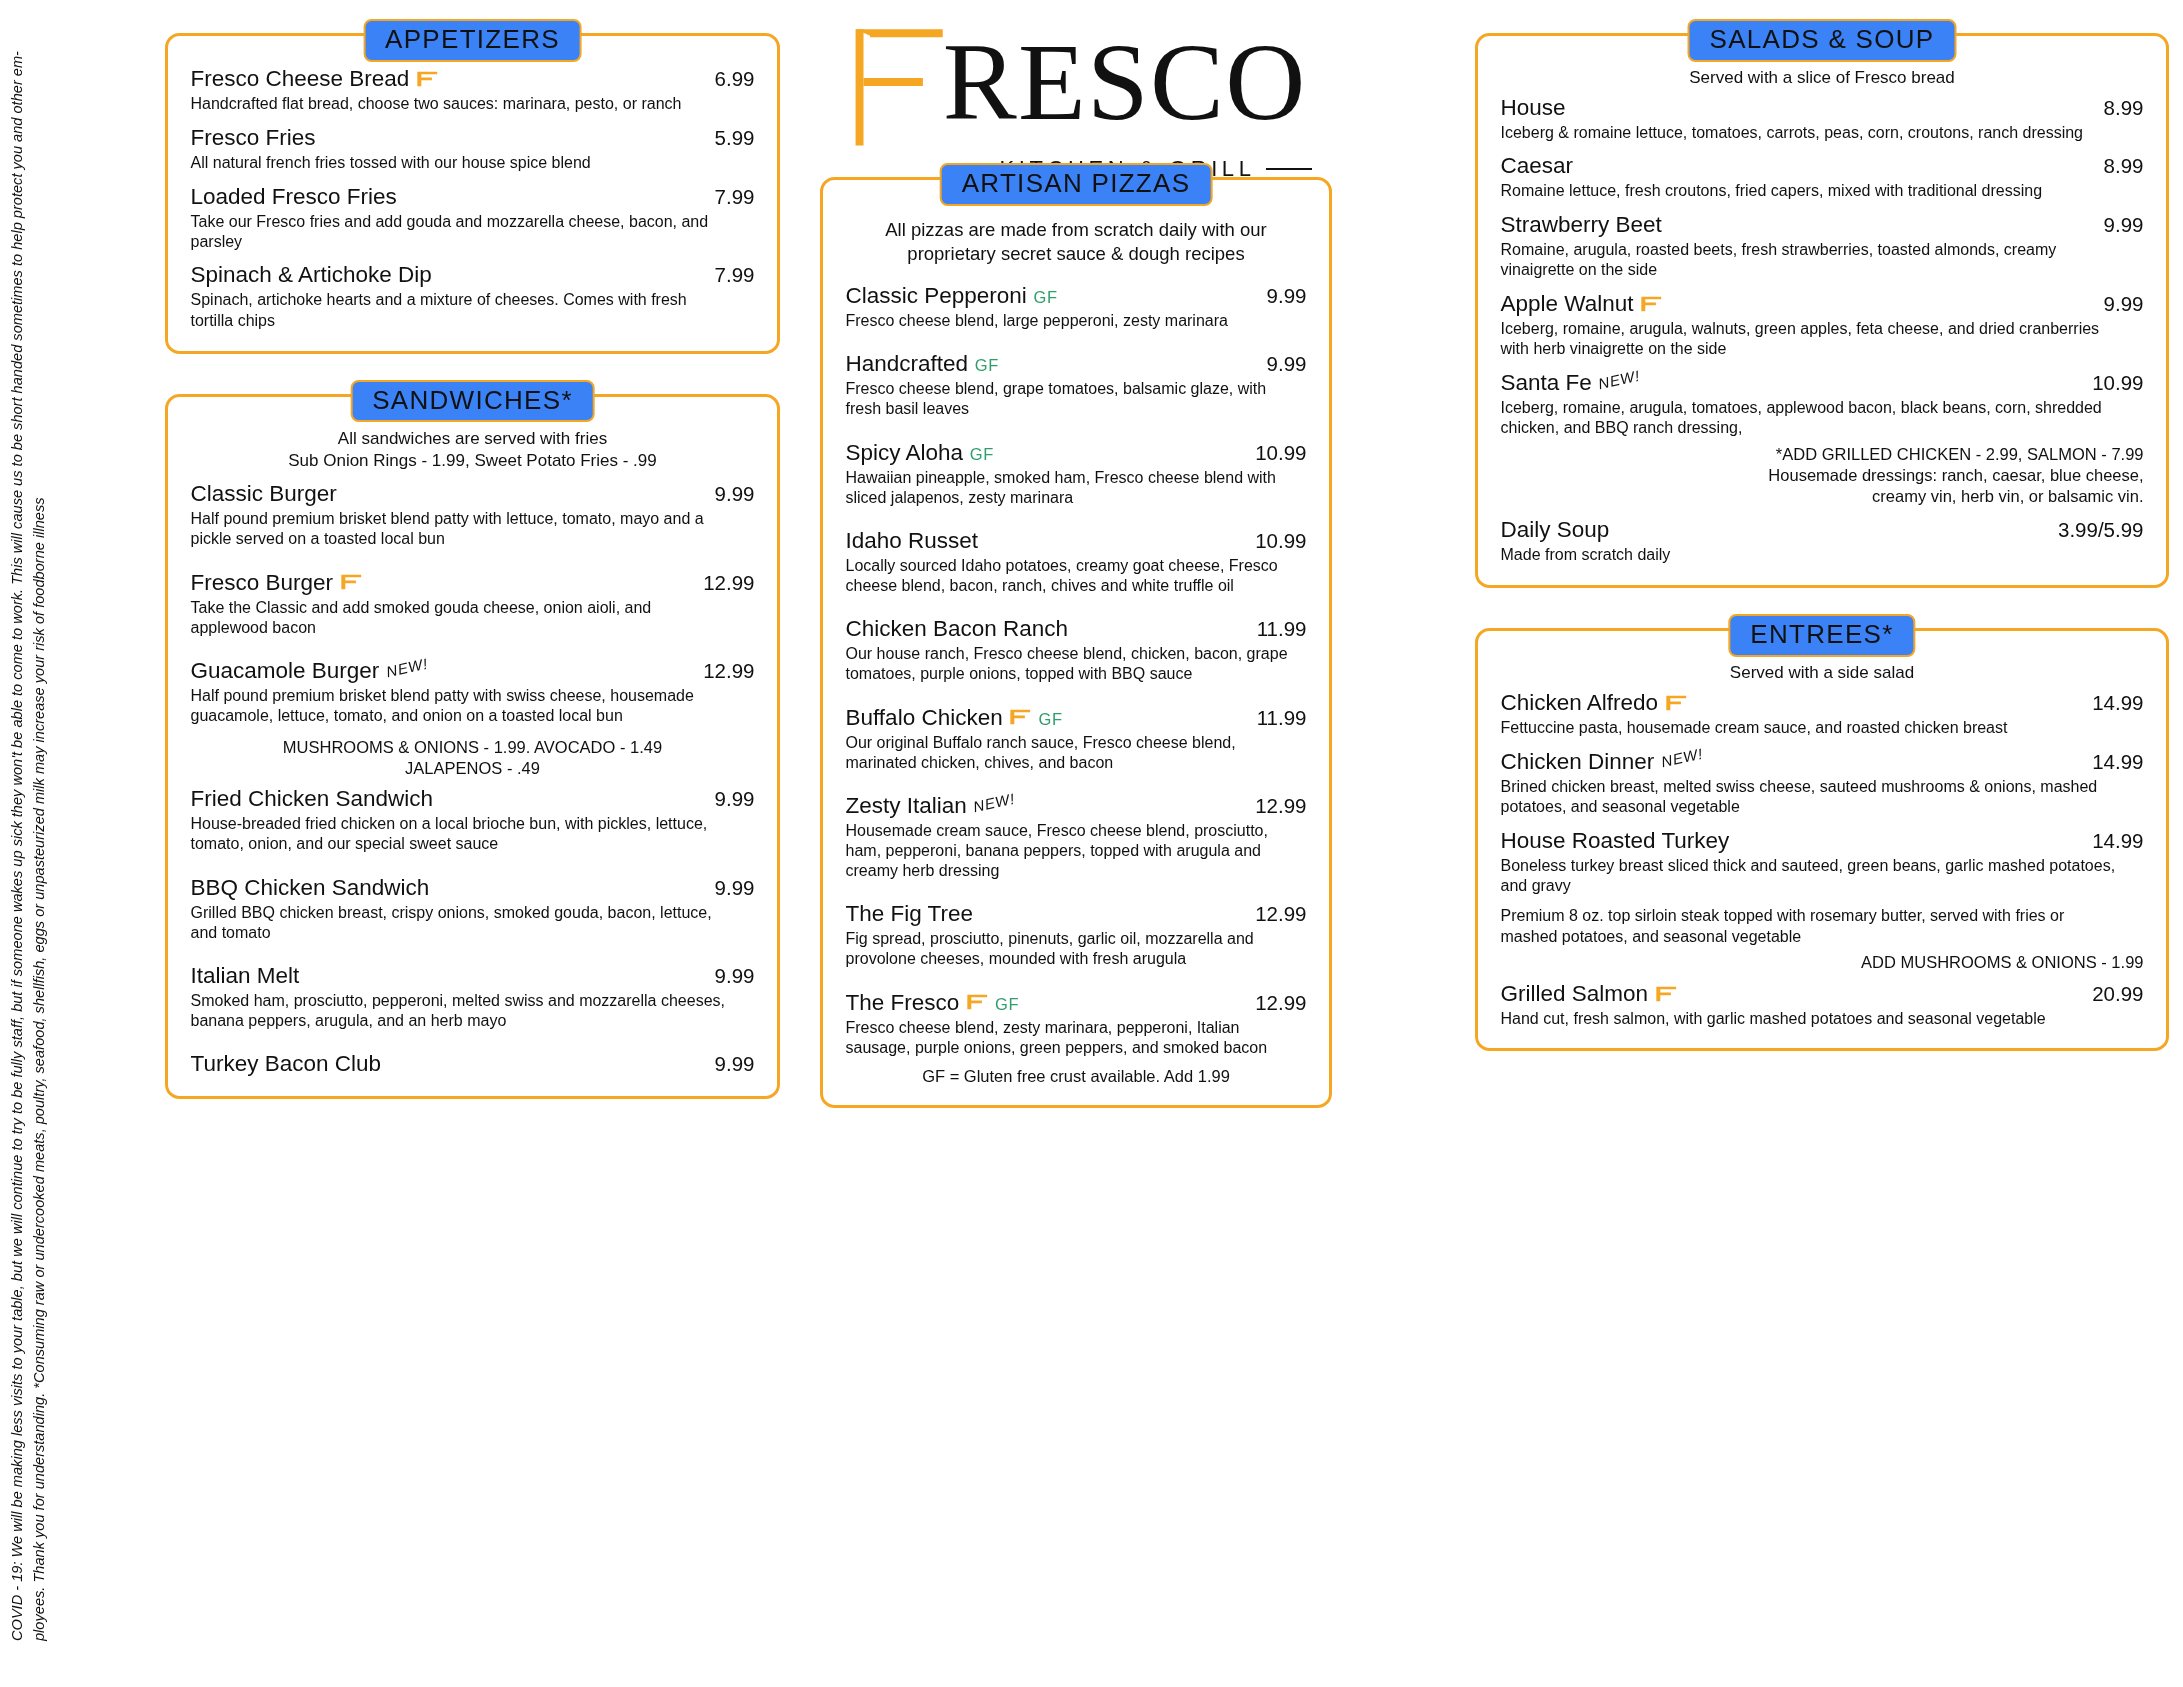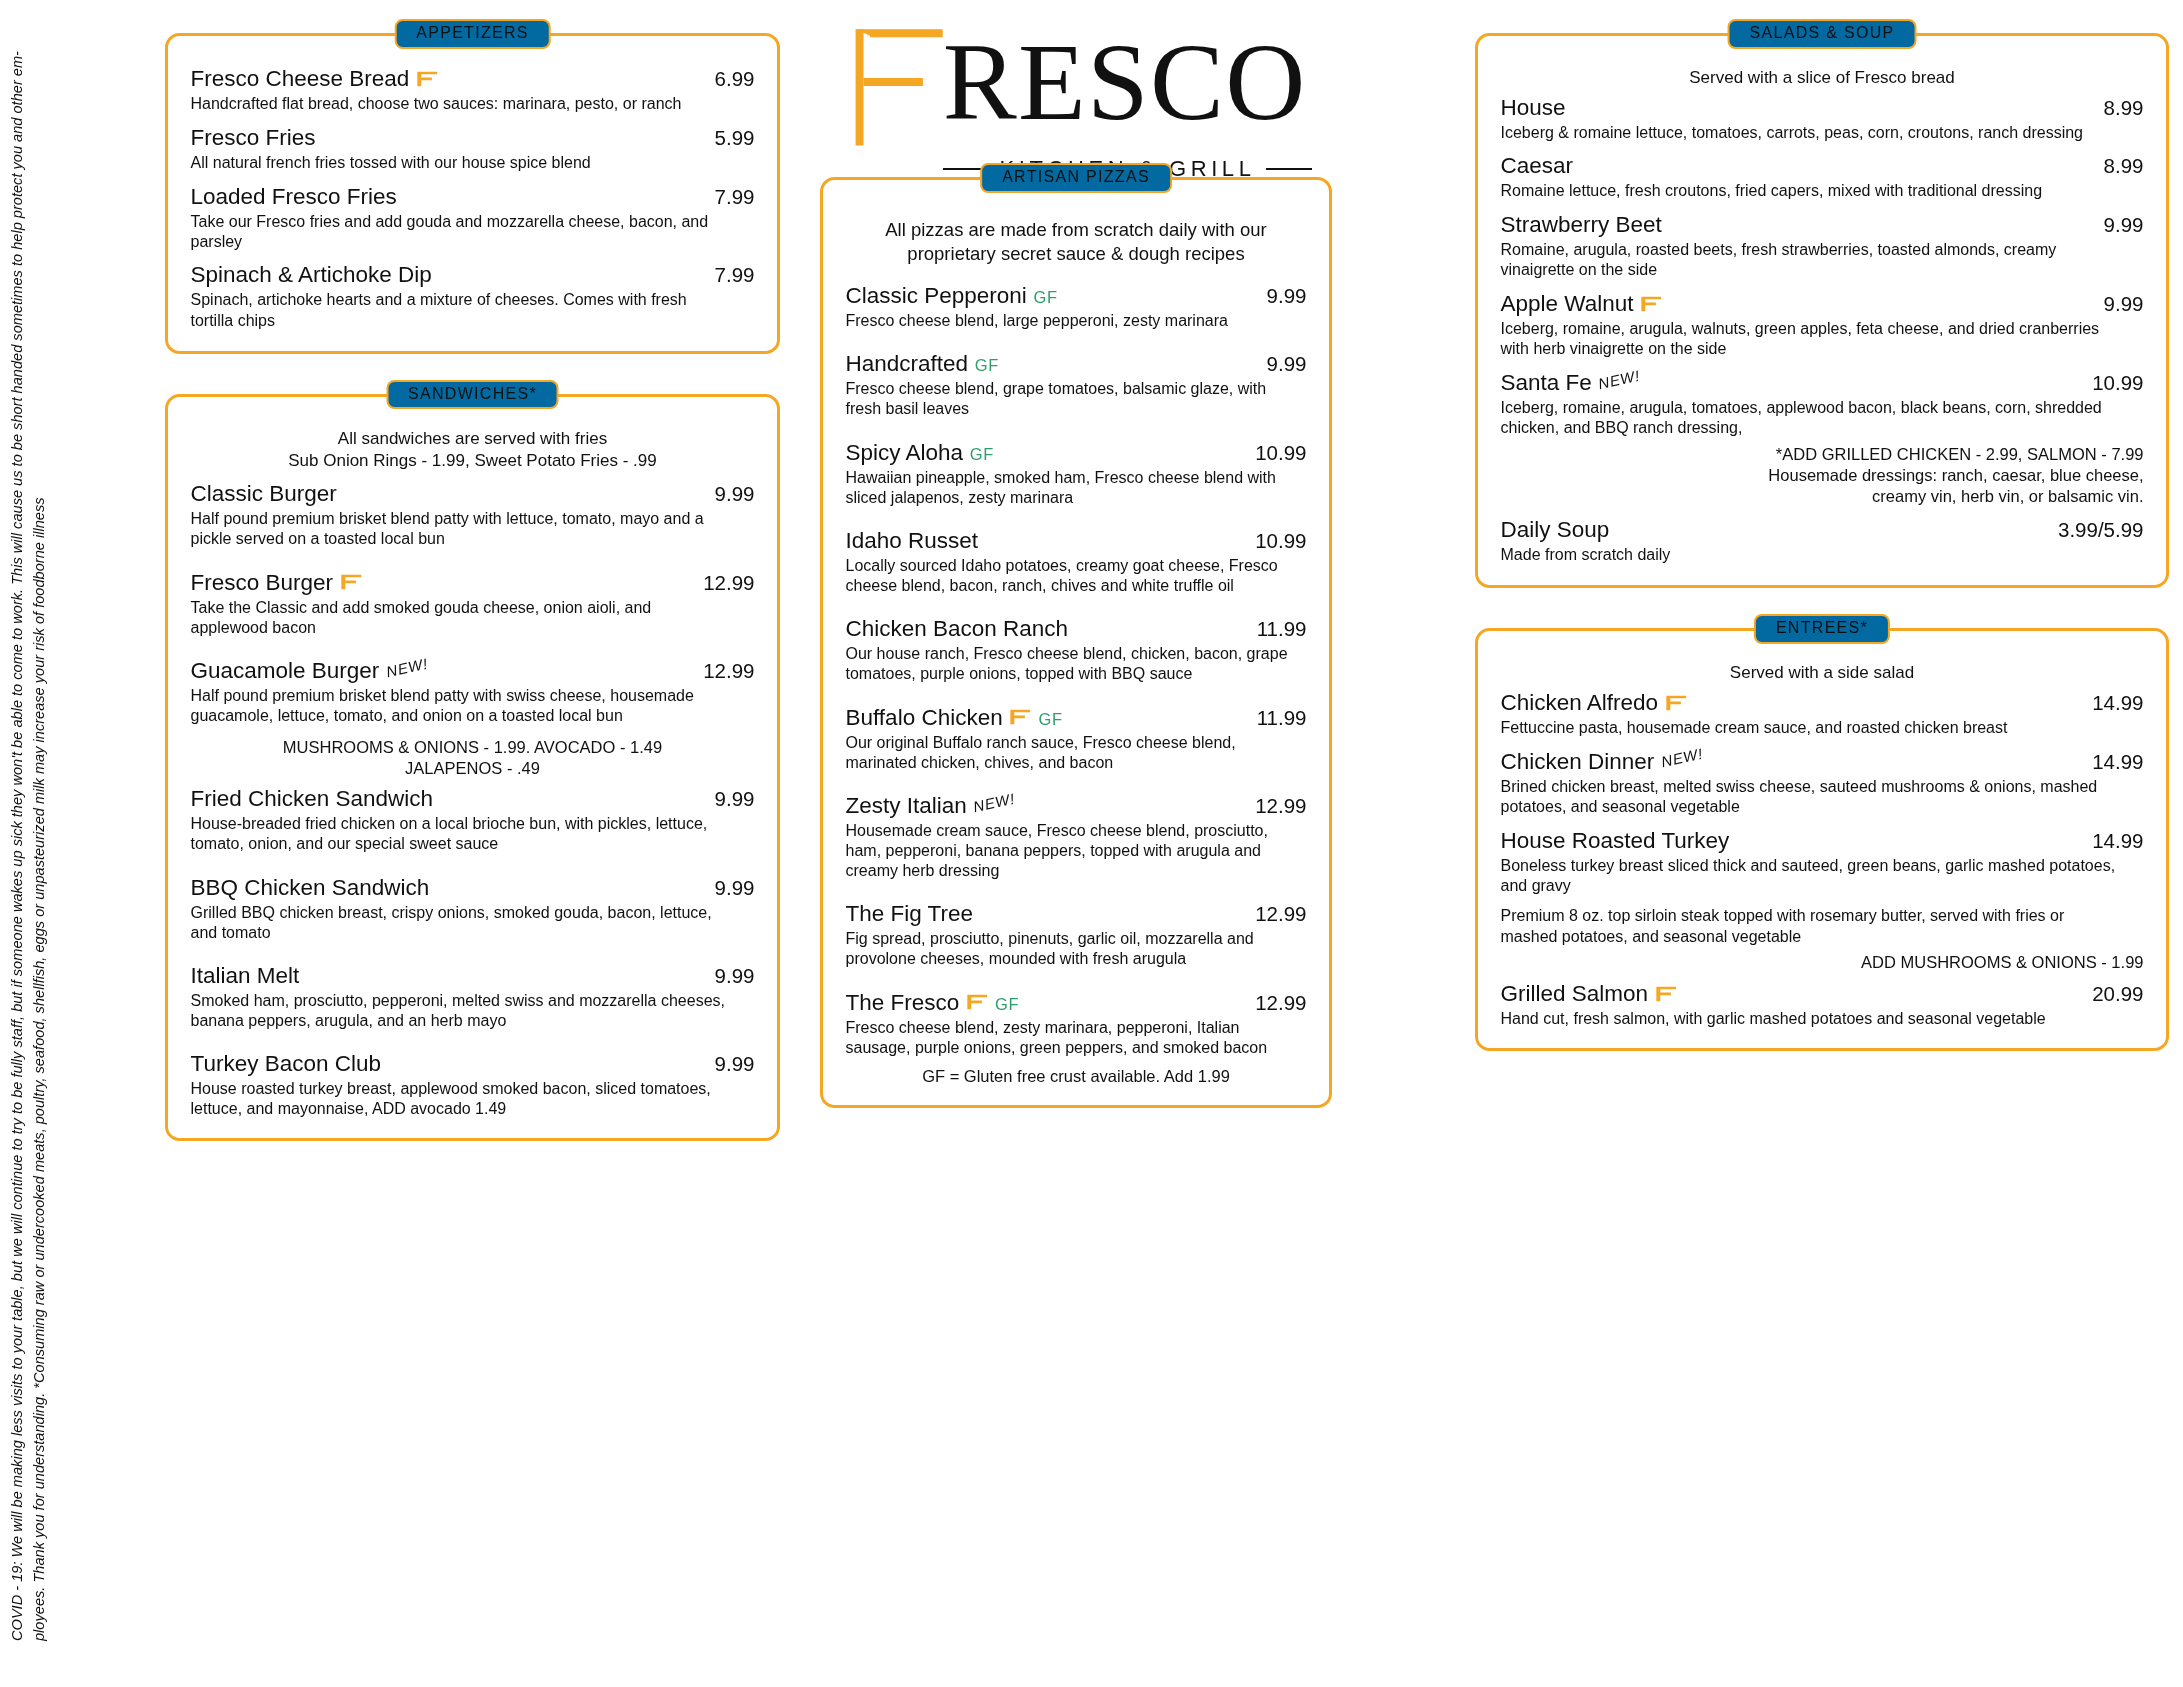--- a/index.html
+++ b/index.html
@@ -56,25 +56,25 @@
     position: relative;
     padding: 30px 22.5px 18.5px 22.5px;
     box-sizing: border-box;
     background: #fff;
   }
   .panel-title {
     position: absolute;
     top: -17px;
     left: 50%;
     transform: translateX(-50%);
-    background: #0369a1;
+    background: #3b82f6;
     border: 2.6px solid #F5A623;
     border-radius: 8px;
     padding: 3.3px 20px 4.6px 20px;
-    font-size: 16px;
+    font-size: 26px;
     letter-spacing: 1.3px;
     font-weight: 400;
     white-space: nowrap;
     color: #111;
   }
 
   
   .logo-wrap {
     position: absolute;
     left: 820px;
@@ -319,21 +319,20 @@
         <div class="item-desc">Smoked ham, prosciutto, pepperoni, melted swiss and mozzarella cheeses, banana peppers, arugula, and an herb mayo</div>
       </div>
 
       <div class="item" style="margin-bottom:0;">
         <div class="item-head">
           <div class="item-name">
               <span>Turkey Bacon Club</span>
             </div>
           <div class="item-price">9.99</div>
         </div>
-        <div class="item-desc">House roasted turkey breast, applewood smoked bacon, sliced tomatoes, lettuce, and mayonnaise, ADD avocado 1.49</div>
       </div>
     </div>
   </div>
 
   <div class="logo-wrap">
     <svg class="logo-svg" width="569" height="132" viewBox="0 0 860 200">
       <path d="M18 14 L150 14 L150 26 L40 26 L40 24 Z" fill="#F5A623"></path>
       <path d="M18 14 L30 14 L30 190 L18 190 Z" fill="#F5A623"></path>
       <path d="M30 88 L120 88 L120 100 L30 100 Z" fill="#F5A623"></path>
       <text x="150" y="150" font-family="Liberation Serif, serif" font-size="168" letter-spacing="2" fill="#111">RESCO</text>

